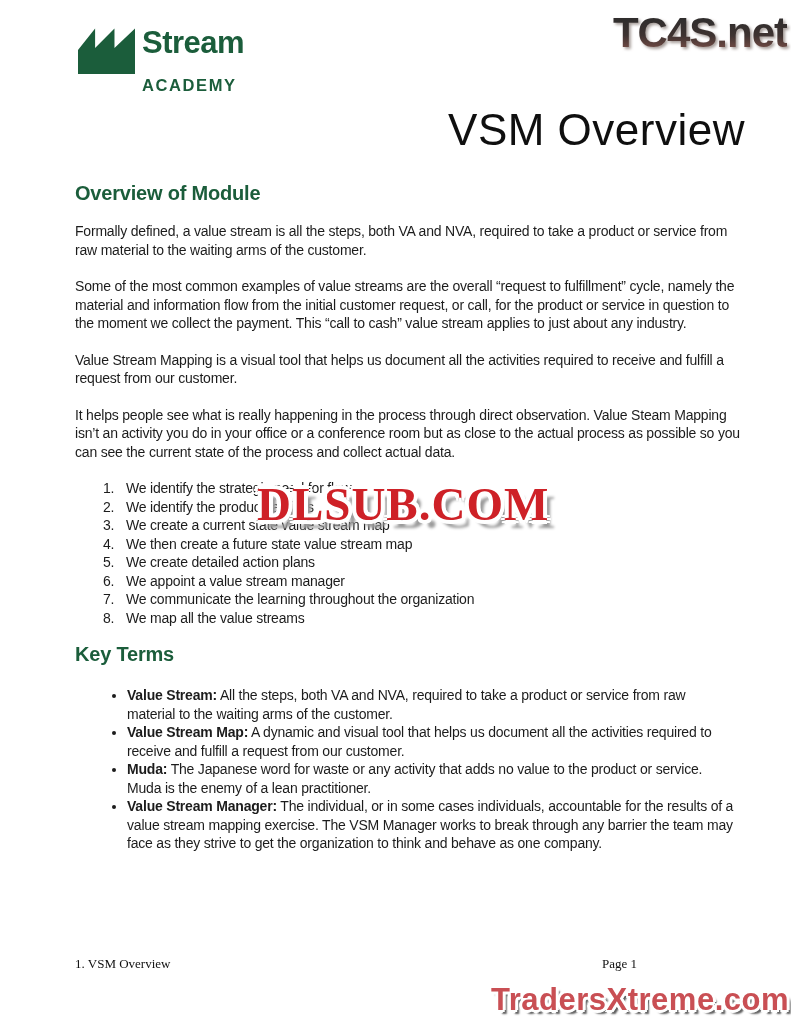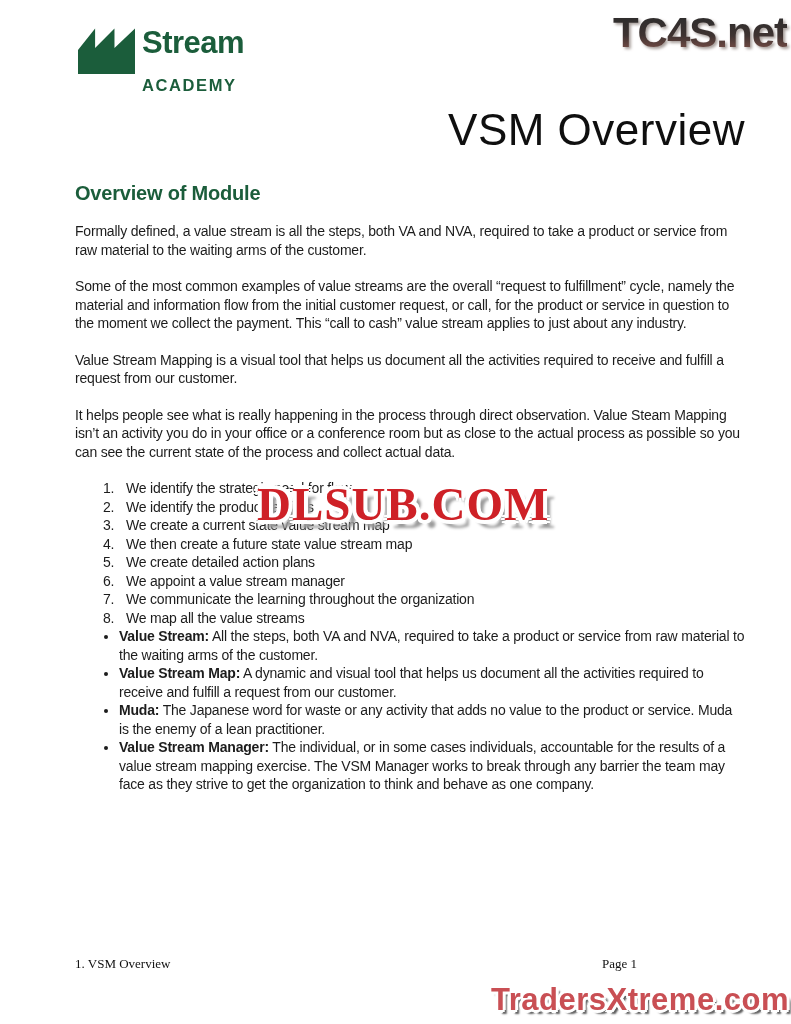--- a/index.html
+++ b/index.html
@@ -88,21 +88,21 @@
   ol.steps {
     list-style: decimal;
     padding-left: 43px;
     margin: 0;
   }
   ol.steps li { padding-left: 8px; }
 
   ul.terms {
     list-style: disc;
     padding-left: 44px;
-    margin: 0;
+    margin: 8px;
   }
   .term-label { font-weight: 700; }
 
   
   .wm-mid {
     position: absolute;
     top: 477px;
     left: 257px;
     font-family: "Liberation Serif", serif;
     font-weight: 700;
@@ -176,20 +176,21 @@
       <li>We identify the strategic need for flow</li>
       <li>We identify the product families</li>
       <li>We create a current state value stream map</li>
       <li>We then create a future state value stream map</li>
       <li>We create detailed action plans</li>
       <li>We appoint a value stream manager</li>
       <li>We communicate the learning throughout the organization</li>
       <li>We map all the value streams</li>
     </ol>
 
+    <h2 class="green-heading key">Key Terms</h2>
 
     <ul class="terms">
       <li><span class="term-label">Value Stream:</span><span> All the steps, both VA and NVA, required to take a product or service from raw material to the waiting arms of the customer.</span></li>
       <li><span class="term-label">Value Stream Map:</span><span> A dynamic and visual tool that helps us document all the activities required to receive and fulfill a request from our customer.</span></li>
       <li><span class="term-label">Muda:</span><span> The Japanese word for waste or any activity that adds no value to the product or service.  Muda is the enemy of a lean practitioner.</span></li>
       <li><span class="term-label">Value Stream Manager:</span><span> The individual, or in some cases individuals, accountable for the results of a value stream mapping exercise.  The VSM Manager works to break through any barrier the team may face as they strive to get the organization to think and behave as one company.</span></li>
     </ul>
   </div>
 
   <div class="wm-mid">DLSUB.COM</div>

